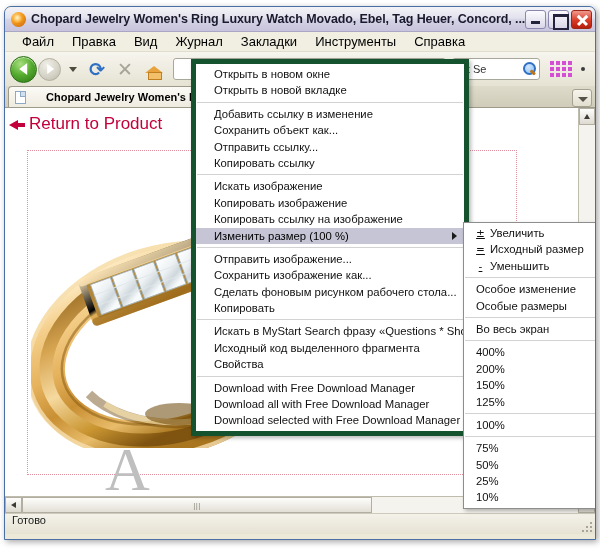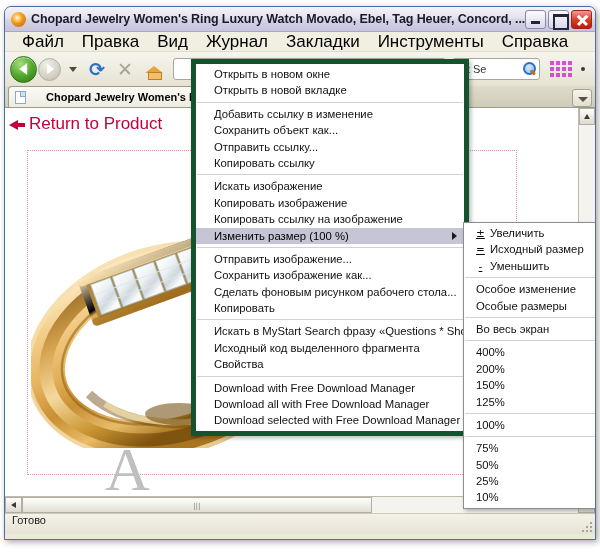--- a/index.html
+++ b/index.html
@@ -73,21 +73,21 @@
   .clos:before{ transform:rotate(45deg); }
   .clos:after { transform:rotate(-45deg); }
 
   
   .menubar {
     height:20px; background:#f1efe2;
     display:flex; align-items:center; padding-left:8px;
     border-bottom:1px solid #e0ddcc;
   }
   .menubar .mi {
-    padding:2px 9px; font-size:17px; color:#000; cursor:default; white-space:nowrap;
+    padding:2px 9px; font-size:13px; color:#000; cursor:default; white-space:nowrap;
   }
 
   
   .navbar {
     height:34px;
     background:linear-gradient(to bottom,#f6f5ee,#e6e3d3);
     display:flex; align-items:center; padding:0 5px; gap:4px;
     position:relative;
   }
   .navbtn { display:flex; align-items:center; justify-content:center; cursor:pointer; }

